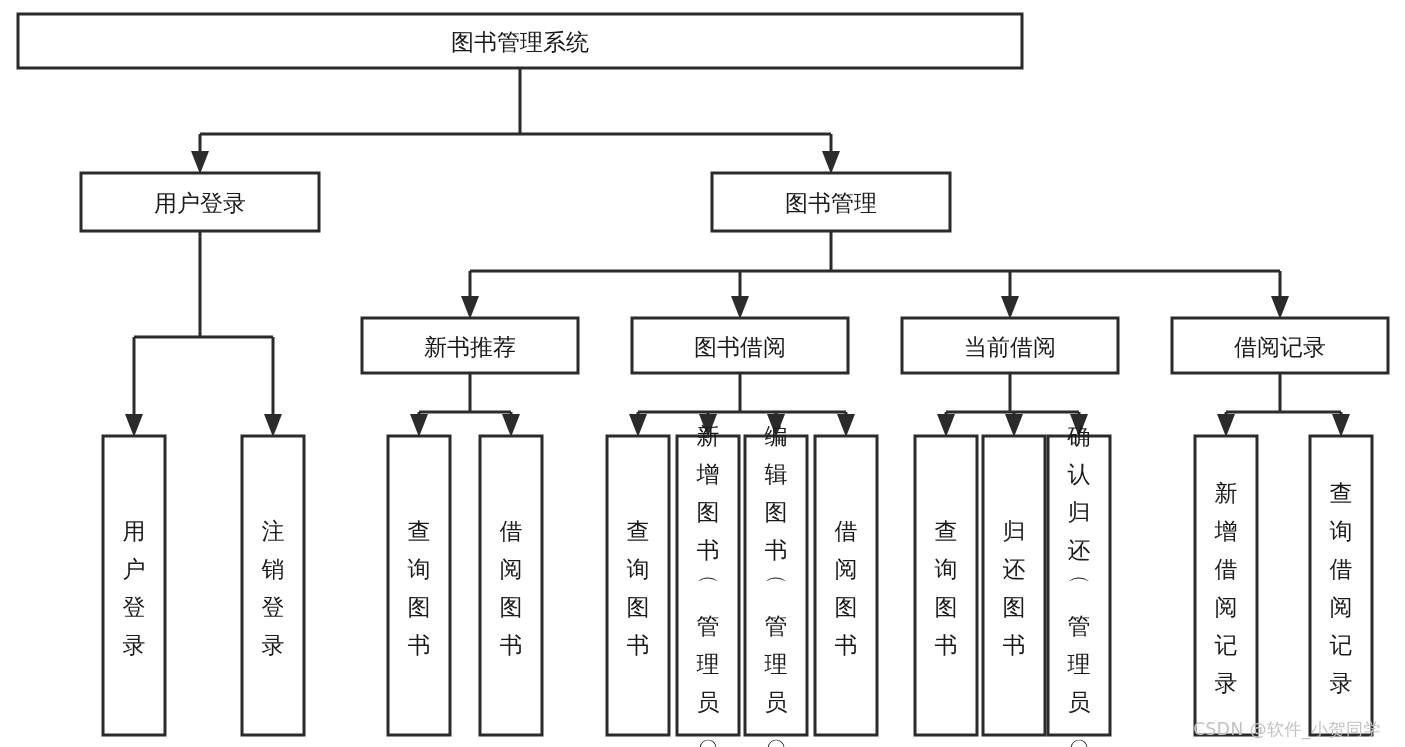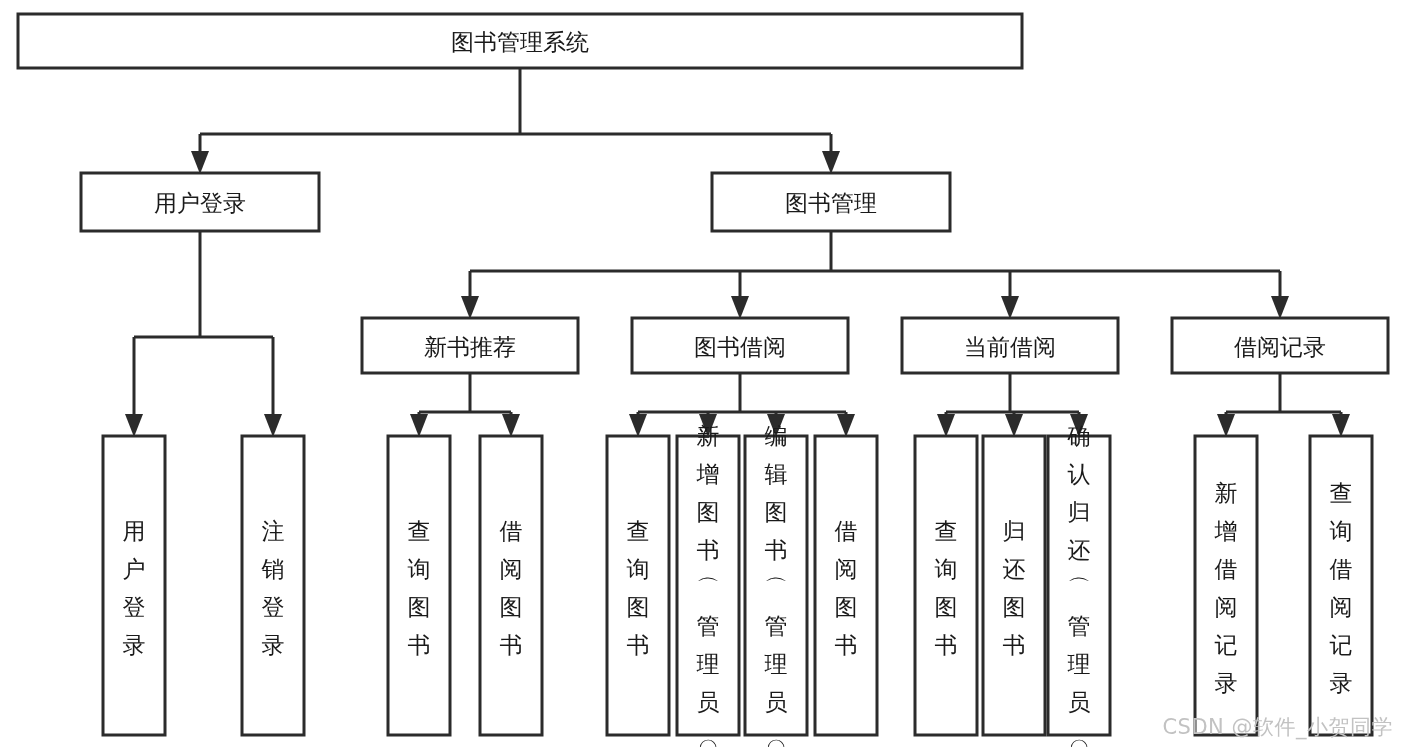--- a/index.html
+++ b/index.html
@@ -49,24 +49,24 @@
     dominant-baseline: central;
   }
   .node-label-v {
     font-family: "DejaVu Sans", "Liberation Sans", sans-serif;
     font-size: 23px;
     fill: #1a1a1a;
     text-anchor: middle;
   }
   .watermark {
     position: absolute;
-    right: 12px;
+    right: 24px;
     bottom: 6px;
     font-family: "DejaVu Sans", "Liberation Sans", sans-serif;
-    font-size: 21px;
+    font-size: 17px;
     color: #c2c2c2;
     letter-spacing: 0.5px;
     white-space: nowrap;
     user-select: none;
   }
 </style>
 </head>
 <body>
 
 <div id="diagram-root">

